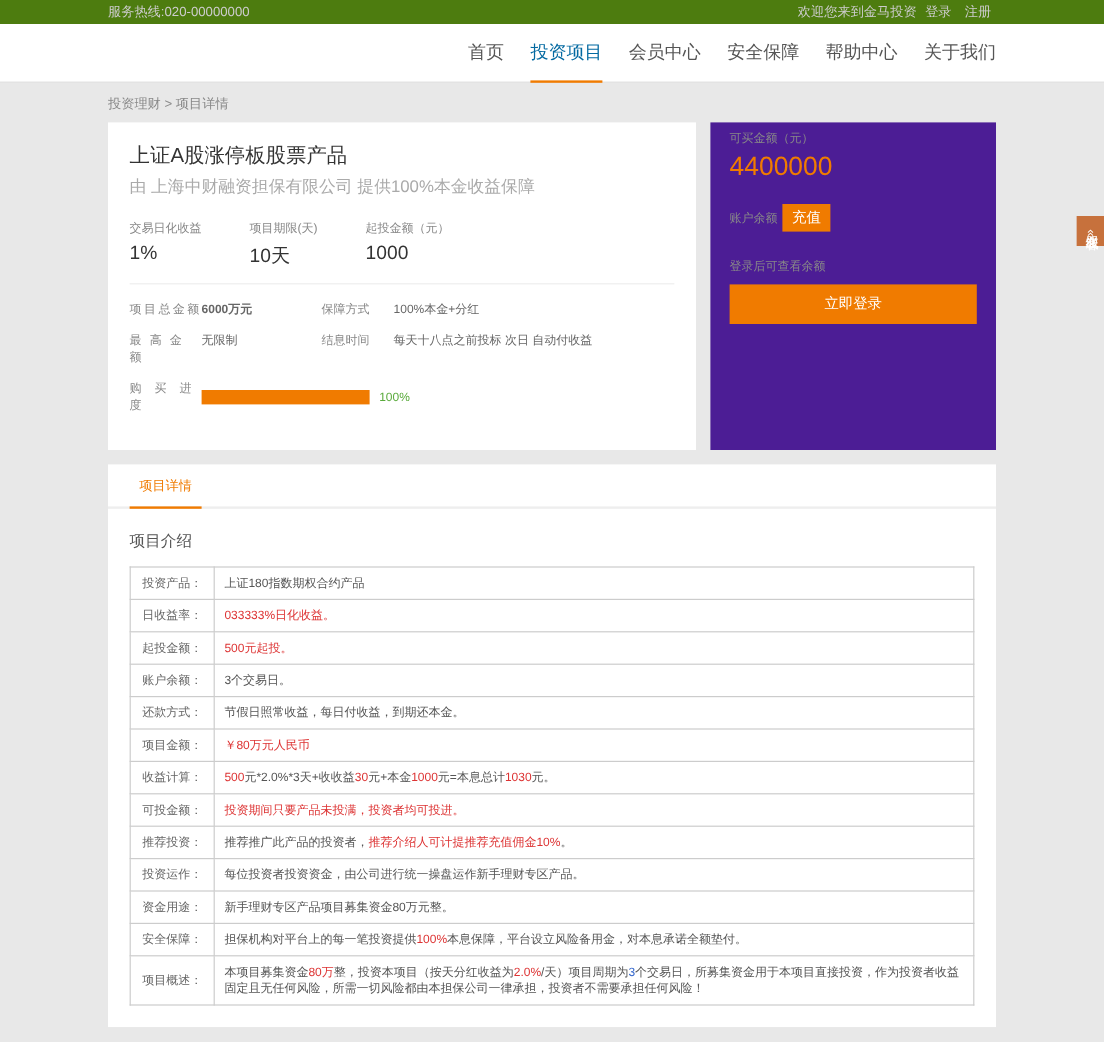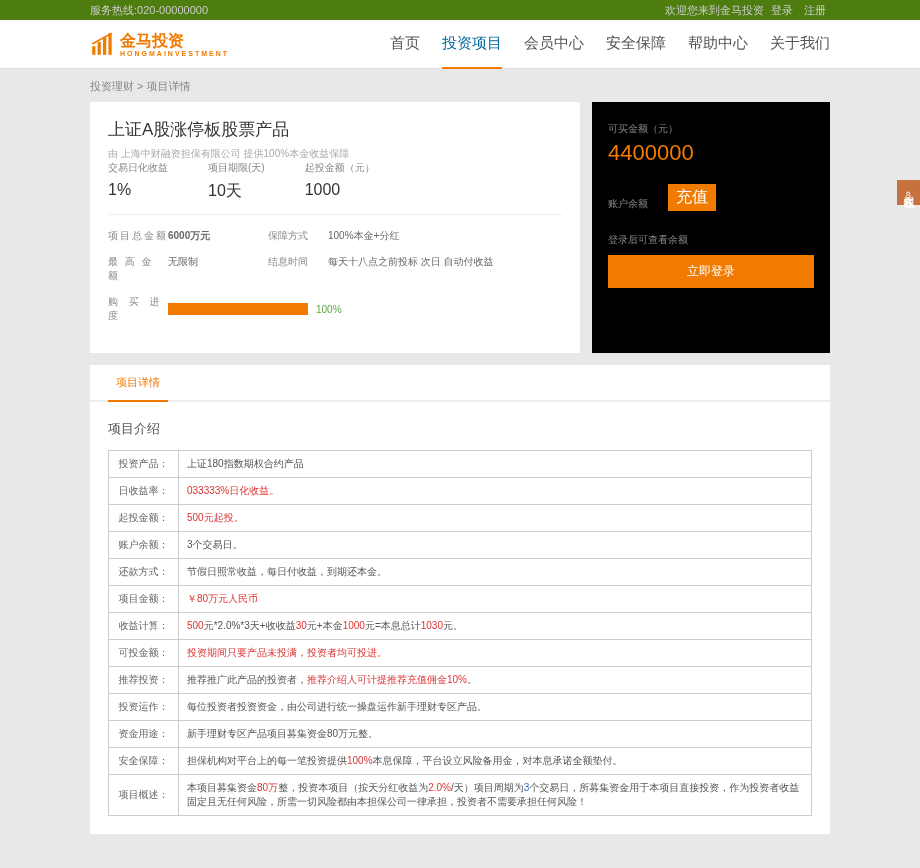--- a/index.html
+++ b/index.html
@@ -12,39 +12,39 @@
 .header .container{display:flex;align-items:center;height:48px}
 .logo{display:flex;align-items:center;gap:4px;color:#f07b00;font-weight:bold;font-size:16px}
 .logo-icon{width:26px;height:26px}
 .logo-sub{font-size:7px;color:#f07b00;letter-spacing:2px;margin-top:-2px}
 .nav{margin-left:auto;display:flex;gap:22px;font-size:15px}
 .nav a{color:#555;text-decoration:none;padding:14px 0;position:relative}
 .nav a.active{color:#0369a1;border-bottom:2px solid #f07b00}
 .breadcrumb{padding:10px 0 8px;font-size:11px;color:#888}
 .main{display:flex;gap:12px}
 .left{background:#fff;width:490px;padding:16px 18px 30px}
-.right{background:#000000;width:238px;padding:20px 16px}
+.right{background:#4c1d95;width:238px;padding:6px 16px}
 .title{font-size:17px;color:#333;margin-bottom:6px}
-.subtitle{font-size:10px;color:#aaa;}
+.subtitle{font-size:14px;color:#aaa;margin-bottom:18px}
 .stats{display:flex;gap:40px;padding-bottom:12px;border-bottom:1px solid #eee;margin-bottom:14px}
 .stat-label{font-size:10px;color:#888;margin-bottom:6px}
 .stat-val{font-size:16px;color:#333}
 .info-row{display:flex;font-size:10px;color:#666;margin-bottom:12px}
 .info-row span{display:inline-block}
 .info-lab{width:60px;color:#888;letter-spacing:2px}
 .info-val{width:100px}
 .info-lab2{width:60px;color:#888}
 .progress-row{display:flex;align-items:center;font-size:10px;color:#888}
 .progress-row .info-lab{letter-spacing:4px}
 .prog-bar{width:140px;height:12px;background:#f07b00;margin-right:8px}
 .prog-txt{color:#5aaa3c}
 .rt-label{font-size:10px;color:#888;margin-bottom:4px}
 .rt-big{font-size:22px;color:#f07b00;margin-bottom:18px}
-.rt-row{display:flex;align-items:flex-end;gap:20px;font-size:10px;color:#888;margin-bottom:22px}
-.btn-sm{background:#f07b00;color:#fff;padding:3px 8px;font-size:16px;border:none;cursor:pointer}
+.rt-row{display:flex;align-items:center;gap:4px;font-size:10px;color:#888;margin-bottom:22px}
+.btn-sm{background:#f07b00;color:#fff;padding:3px 8px;font-size:12px;border:none;cursor:pointer}
 .rt-tip{font-size:10px;color:#888;margin-bottom:8px}
 .btn-lg{width:100%;background:#f07b00;color:#fff;border:none;padding:8px 0;font-size:12px;cursor:pointer}
 .tabs{background:#fff;margin-top:12px;padding:0}
 .tab-head{border-bottom:2px solid #eee;padding:0 18px}
 .tab-head span{display:inline-block;padding:10px 8px;font-size:11px;color:#f07b00;border-bottom:2px solid #f07b00;margin-bottom:-2px}
 .tab-body{padding:18px}
 .sec-title{font-size:13px;color:#555;margin-bottom:12px}
 table.detail{width:100%;border-collapse:collapse;font-size:10px}
 table.detail td{border:1px solid #ccc;padding:6px 8px;color:#555}
 table.detail td:first-child{width:70px;text-align:center;color:#666}
@@ -61,33 +61,20 @@
   <span>
     <span>欢迎您来到金马投资</span>
     <a>登录</a>
     <a>注册</a>
   </span>
 </div>
   </div>
 
 <div class="header">
     <div class="container">
-  <div class="logo">
-    <svg class="logo-icon" viewBox="0 0 24 24">
-          <rect x="2" y="14" width="3" height="8" fill="#f07b00"></rect>
-          <rect x="7" y="10" width="3" height="12" fill="#f07b00"></rect>
-          <rect x="12" y="6" width="3" height="16" fill="#f07b00"></rect>
-          <rect x="17" y="2" width="3" height="20" fill="#f07b00"></rect>
-          <path d="M2 12 L20 2" stroke="#f07b00" stroke-width="1.5" fill="none"></path>
-        </svg>
-    <div>
-          <div>金马投资</div>
-          <div class="logo-sub">HONGMAINVESTMENT</div>
-        </div>
-  </div>
   <div class="nav">
     <a>首页</a>
     <a class="active">投资项目</a>
     <a>会员中心</a>
     <a>安全保障</a>
     <a>帮助中心</a>
     <a>关于我们</a>
   </div>
 </div>
   </div>

